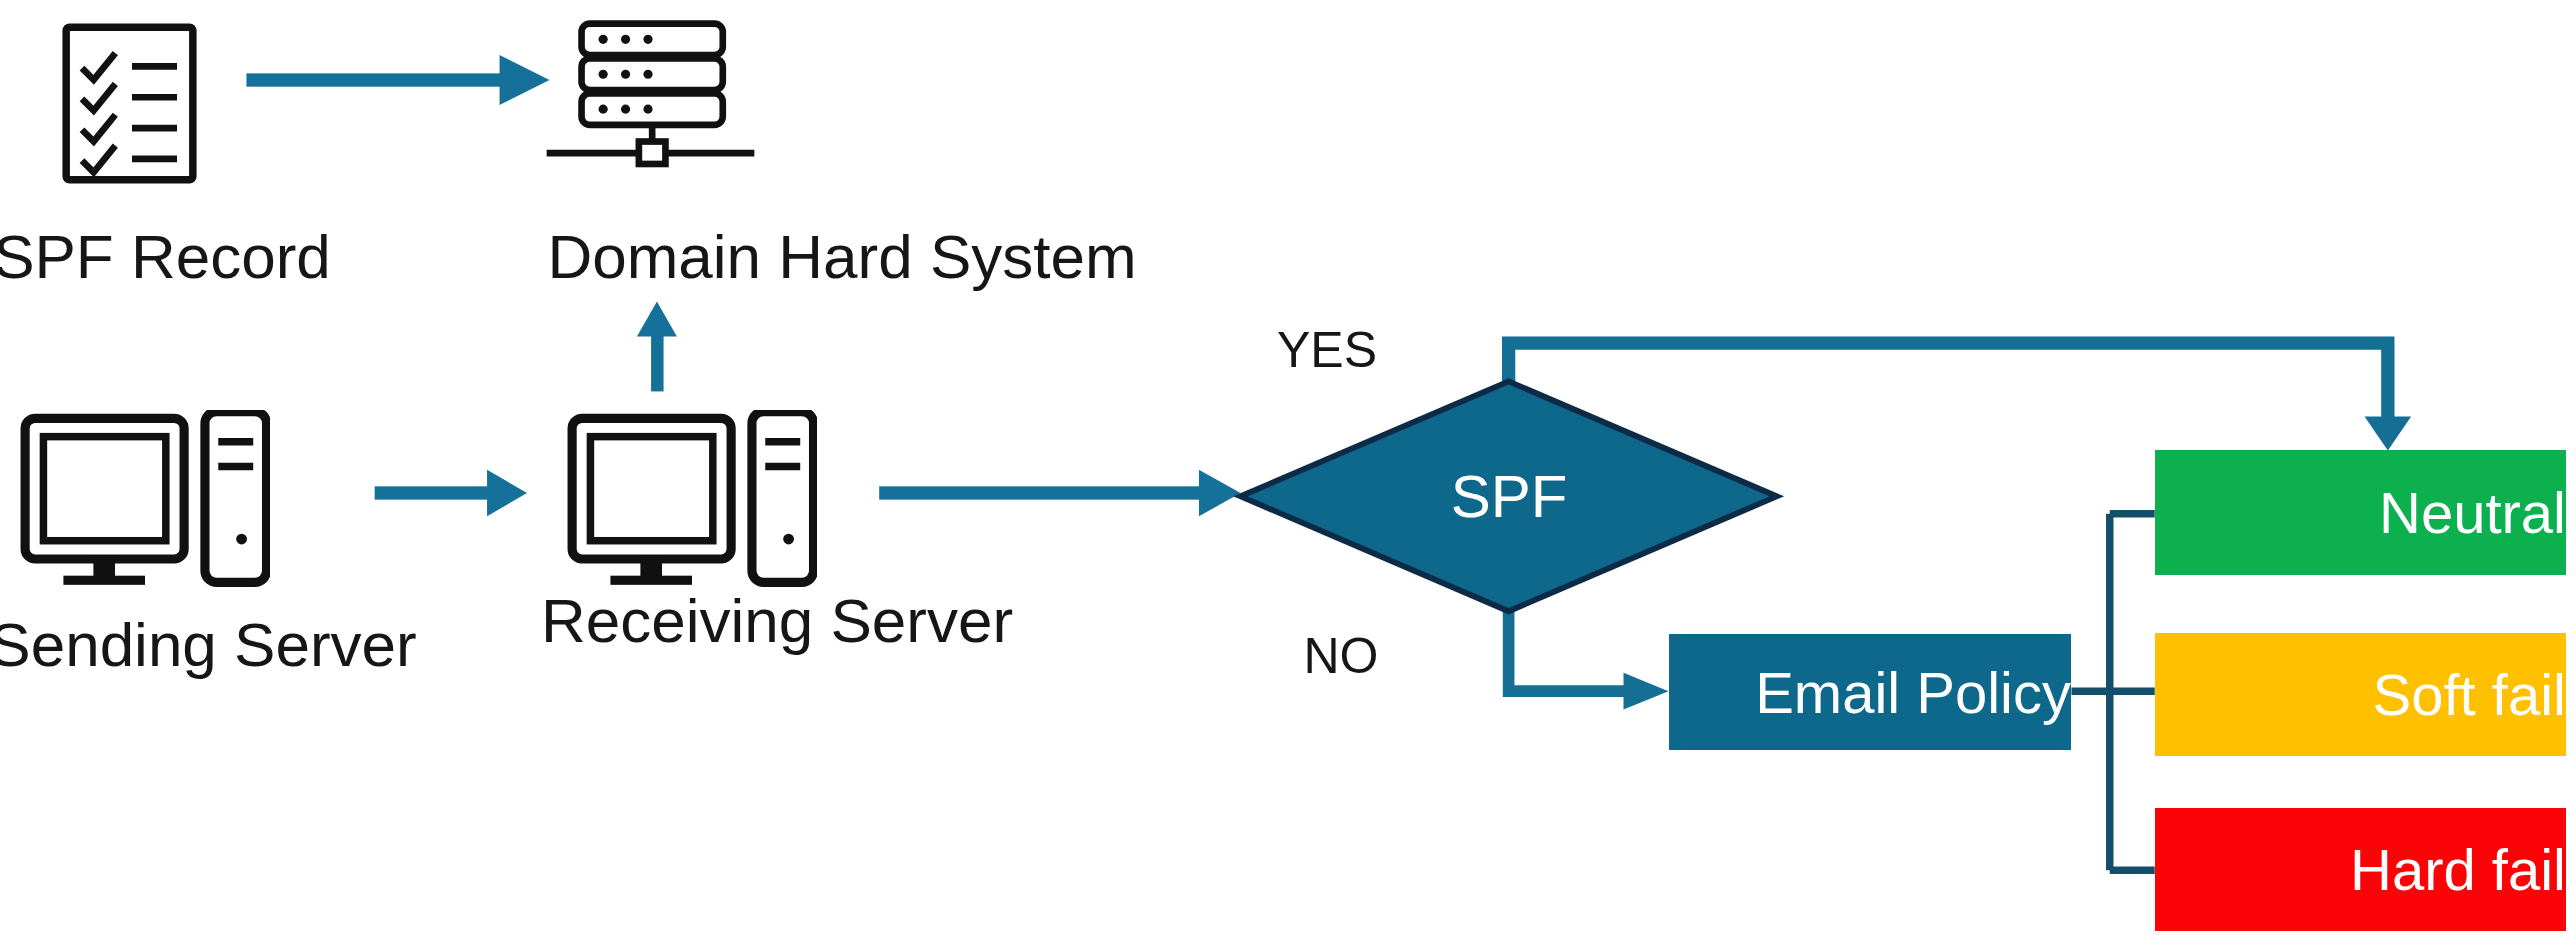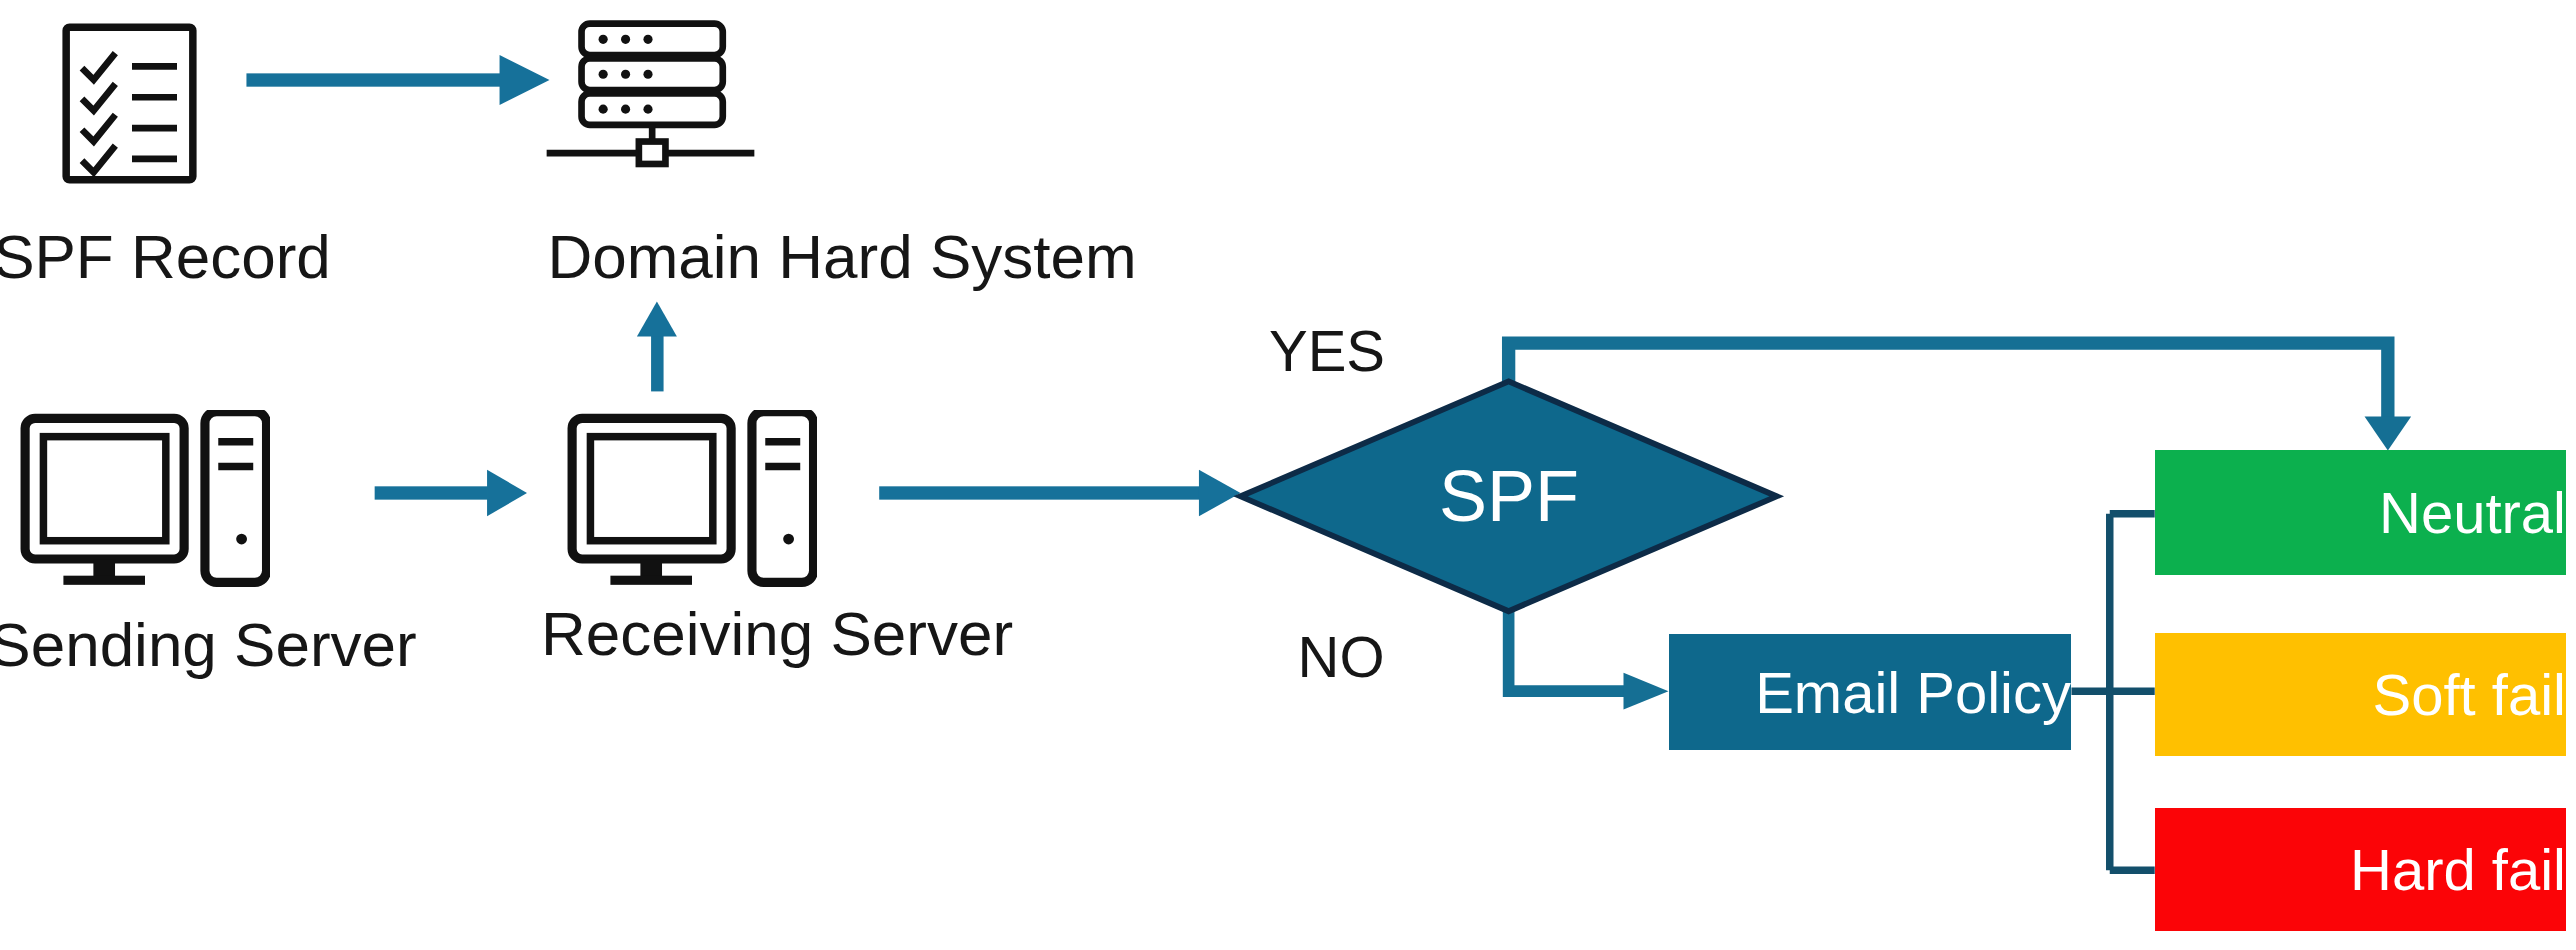--- a/index.html
+++ b/index.html
@@ -17,36 +17,36 @@
     position:absolute;
     transform:translate(-50%,-50%);
     font-size:62px;
     color:var(--label_text,#161616);
     white-space:nowrap;
     letter-spacing:0px;
   }
   .branch-label{
     position:absolute;
     transform:translate(-50%,-50%);
-    font-size:58px;
+    font-size:50px;
     color:var(--label_text,#161616);
     white-space:nowrap;
   }
   .node-box{
     position:absolute;
     display:flex;align-items:center;justify-content:flex-end;
     color:var(--shape_text,#fff);
     font-size:58px;
     white-space:nowrap;
   }
   .diamond-label{
     position:absolute;
     transform:translate(-50%,-50%);
     color:var(--shape_text,#fff);
-    font-size:72px;
+    font-size:60px;
     white-space:nowrap;
   }
   svg{display:block;}
 </style>
 </head>
 <body>
 
 <div class="canvas">
 
   <svg class="layer" viewBox="0 0 3094 1142">
@@ -146,21 +146,21 @@
     <rect x="52" y="199" width="98" height="11" style="fill:var(--icon_stroke)"></rect>
     <rect x="222" y="2" width="74" height="205" rx="14" fill="none" style="stroke:var(--icon_stroke)" stroke-width="11"></rect>
     <line x1="238" y1="38" x2="280" y2="38" style="stroke:var(--icon_stroke)" stroke-width="9"></line>
     <line x1="238" y1="68" x2="280" y2="68" style="stroke:var(--icon_stroke)" stroke-width="9"></line>
     <circle cx="266" cy="155" r="6.5" style="fill:var(--icon_stroke)"></circle>
   </svg>
 
   <div class="caption" style="left:162px;top:256px">SPF Record</div>
   <div class="caption" style="left:842px;top:256px">Domain Hard System</div>
   <div class="caption" style="left:203px;top:644px">Sending Server</div>
-  <div class="caption" style="left:777px;top:633px">Receiving Server</div>
+  <div class="caption" style="left:777px;top:620px">Receiving Server</div>
 
   <div class="branch-label" style="left:1327px;top:350px">YES</div>
   <div class="branch-label" style="left:1341px;top:656px">NO</div>
 
   <div class="diamond-label" style="left:1509px;top:496px">SPF</div>
 
   <div class="node-box" style="left:1669px;top:634px;width:402px;height:116px;background:var(--shape_fill)">
     <span>Email Policy</span>
   </div>
 

